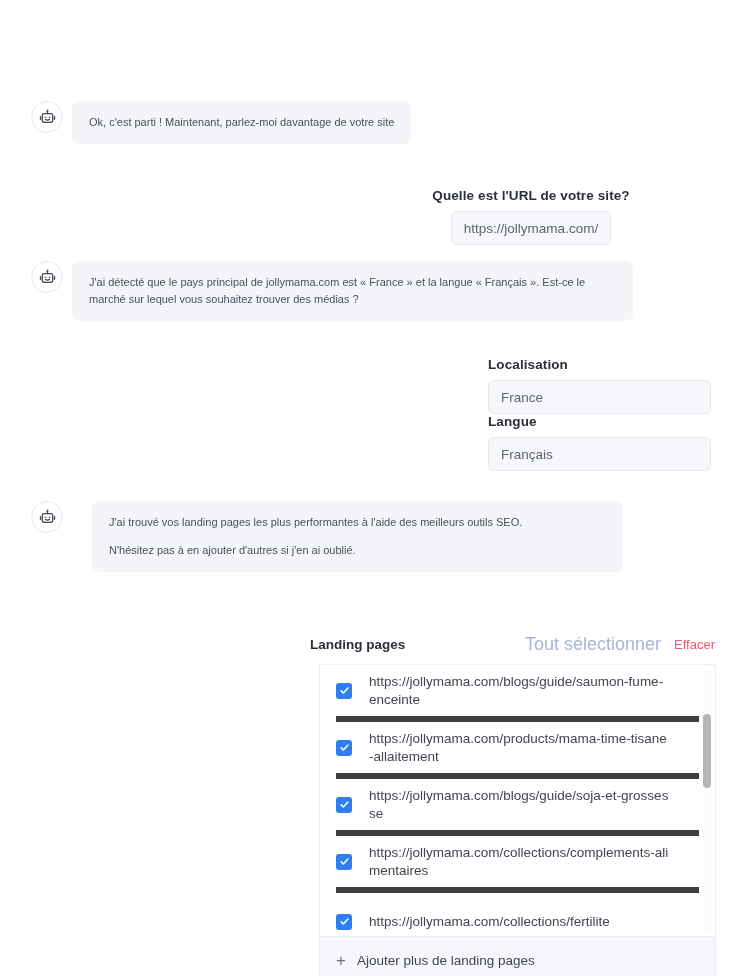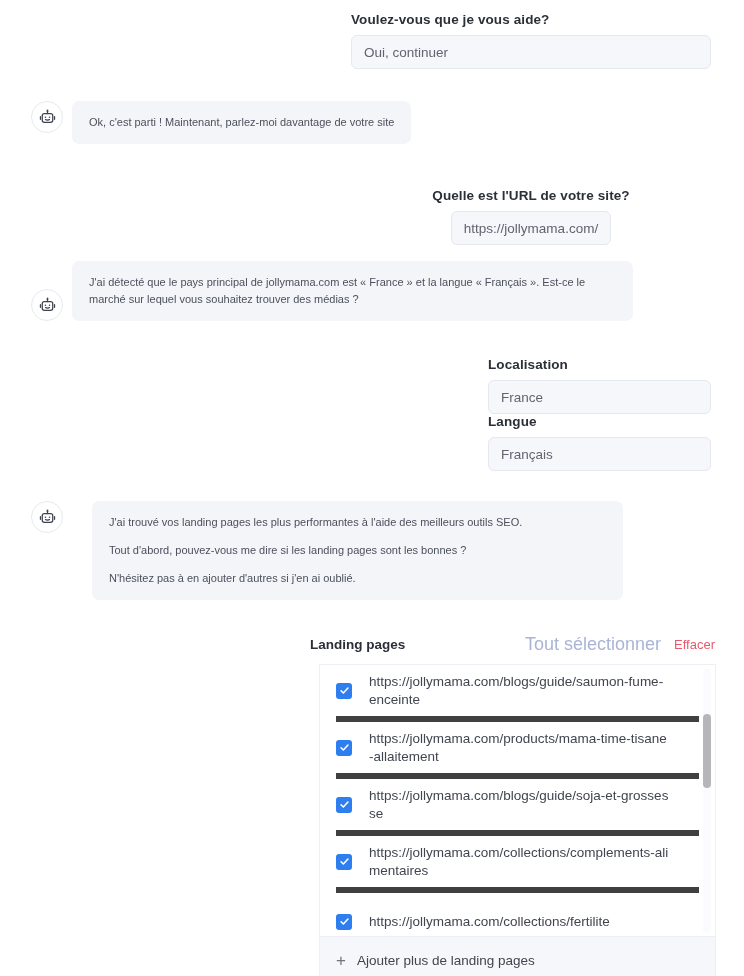--- a/index.html
+++ b/index.html
@@ -196,24 +196,20 @@
   .lp-footer-label {
     font-size: 13.5px;
     color: #41454f;
   }
 </style>
 </head>
 <body>
 
 <div class="page">
 
-  <div class="form-block" style="left:351px; top:12px; width:360px;">
-    <div class="field-label">Voulez-vous que je vous aide?</div>
-    <div class="text-field">Oui, continuer</div>
-  </div>
 
   <div class="bot-row" style="left:31px; top:101px; width:480px;">
     <div class="avatar">
       <svg width="19" height="19" viewBox="0 0 24 24" fill="none" stroke="#3f4450" stroke-width="1.6" stroke-linecap="round" stroke-linejoin="round">
         <circle cx="12" cy="3.1" r="1.1" fill="#3f4450" stroke="none"></circle>
         <line x1="12" y1="4.2" x2="12" y2="7"></line>
         <rect x="5.4" y="7" width="13.2" height="11.2" rx="2.6"></rect>
         <line x1="3.1" y1="11" x2="3.1" y2="14.2"></line>
         <line x1="20.9" y1="11" x2="20.9" y2="14.2"></line>
         <circle cx="9.4" cy="11.6" r="1" fill="#3f4450" stroke="none"></circle>
@@ -224,21 +220,21 @@
     <div class="bubble">
       <p>Ok, c'est parti ! Maintenant, parlez-moi davantage de votre site</p>
     </div>
   </div>
 
   <div class="form-block" style="left:351px; top:188px; width:360px;align-items:center;">
     <div class="field-label">Quelle est l'URL de votre site?</div>
     <div class="text-field">https://jollymama.com/</div>
   </div>
 
-  <div class="bot-row" style="left:31px; top:261px; width:602px;align-items:flex-end;">
+  <div class="bot-row" style="left:31px; top:261px; width:602px;">
     <div class="avatar">
       <svg width="19" height="19" viewBox="0 0 24 24" fill="none" stroke="#3f4450" stroke-width="1.6" stroke-linecap="round" stroke-linejoin="round">
         <circle cx="12" cy="3.1" r="1.1" fill="#3f4450" stroke="none"></circle>
         <line x1="12" y1="4.2" x2="12" y2="7"></line>
         <rect x="5.4" y="7" width="13.2" height="11.2" rx="2.6"></rect>
         <line x1="3.1" y1="11" x2="3.1" y2="14.2"></line>
         <line x1="20.9" y1="11" x2="20.9" y2="14.2"></line>
         <circle cx="9.4" cy="11.6" r="1" fill="#3f4450" stroke="none"></circle>
         <circle cx="14.6" cy="11.6" r="1" fill="#3f4450" stroke="none"></circle>
         <path d="M9.6 14.6c0.8 0.8 4 0.8 4.8 0"></path>
@@ -264,21 +260,20 @@
         <rect x="5.4" y="7" width="13.2" height="11.2" rx="2.6"></rect>
         <line x1="3.1" y1="11" x2="3.1" y2="14.2"></line>
         <line x1="20.9" y1="11" x2="20.9" y2="14.2"></line>
         <circle cx="9.4" cy="11.6" r="1" fill="#3f4450" stroke="none"></circle>
         <circle cx="14.6" cy="11.6" r="1" fill="#3f4450" stroke="none"></circle>
         <path d="M9.6 14.6c0.8 0.8 4 0.8 4.8 0"></path>
       </svg>
     </div>
     <div class="bubble" style="width:551px;">
       <p>J'ai trouvé vos landing pages les plus performantes à l'aide des meilleurs outils SEO.</p>
-      <p>Tout d'abord, pouvez-vous me dire si les landing pages sont les bonnes ?</p>
       <p>N'hésitez pas à en ajouter d'autres si j'en ai oublié.</p>
     </div>
   </div>
 
   <div class="lp-panel">
 
     <div class="lp-header">
       <div class="lp-title">Landing pages</div>
       <div class="lp-actions">
         <span class="link-select-all">Tout sélectionner</span>

